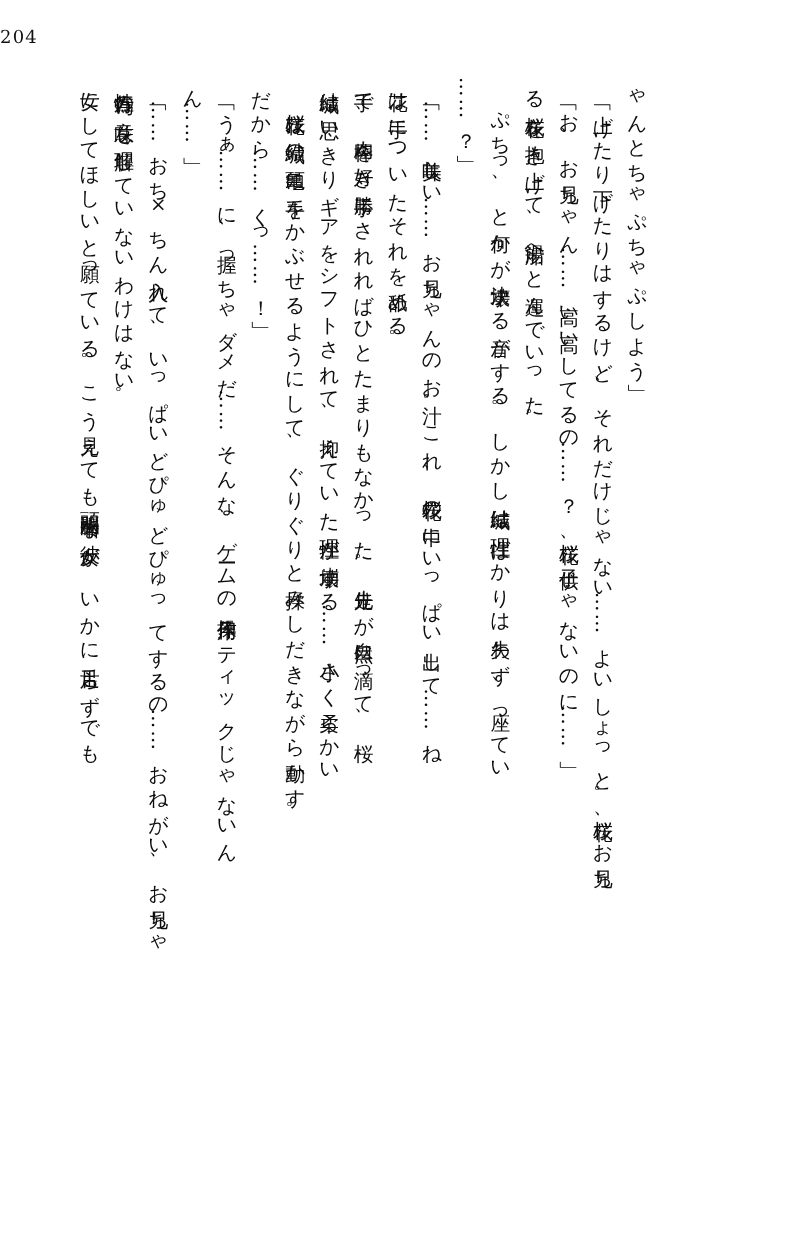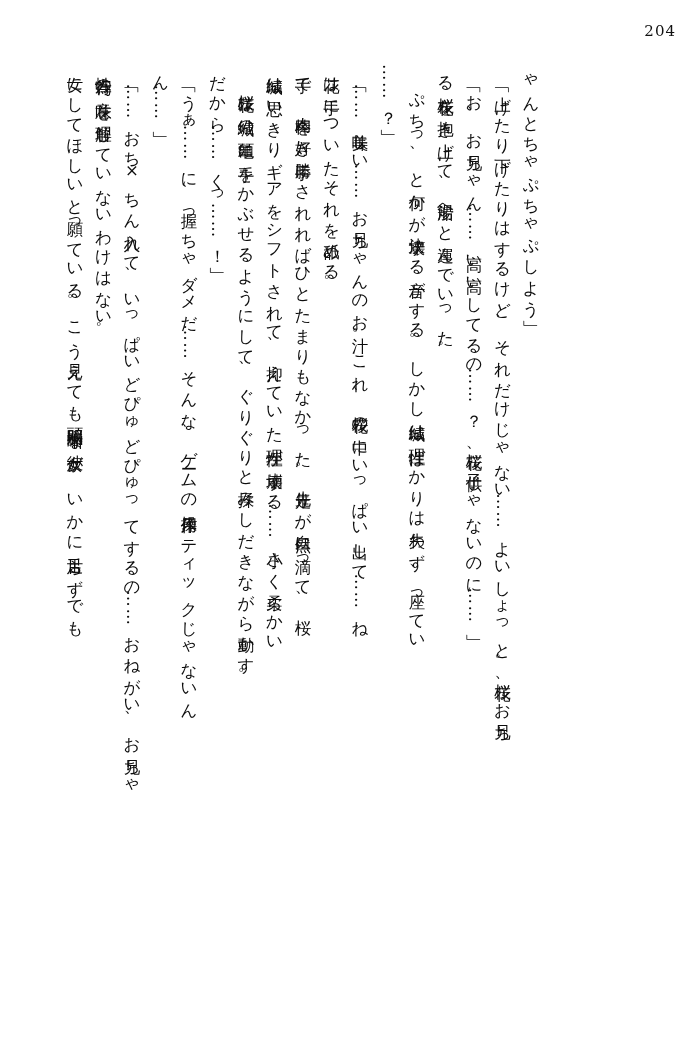--- a/index.html
+++ b/index.html
@@ -16,21 +16,21 @@
     height: 1050px;
     background: #ffffff;
     overflow: hidden;
     box-sizing: border-box;
   }
   .page-number {
     position: absolute;
     top: 22px;
     left: 0;
     width: 676px;
-    text-align: right;
+    text-align: left;
     font-size: 15px;
     color: #111111;
     font-family: "DejaVu Serif", "Liberation Serif", serif;
     letter-spacing: 1px;
   }
   
   .text-body {
     position: absolute;
     top: 64px;
     right: 56px;

